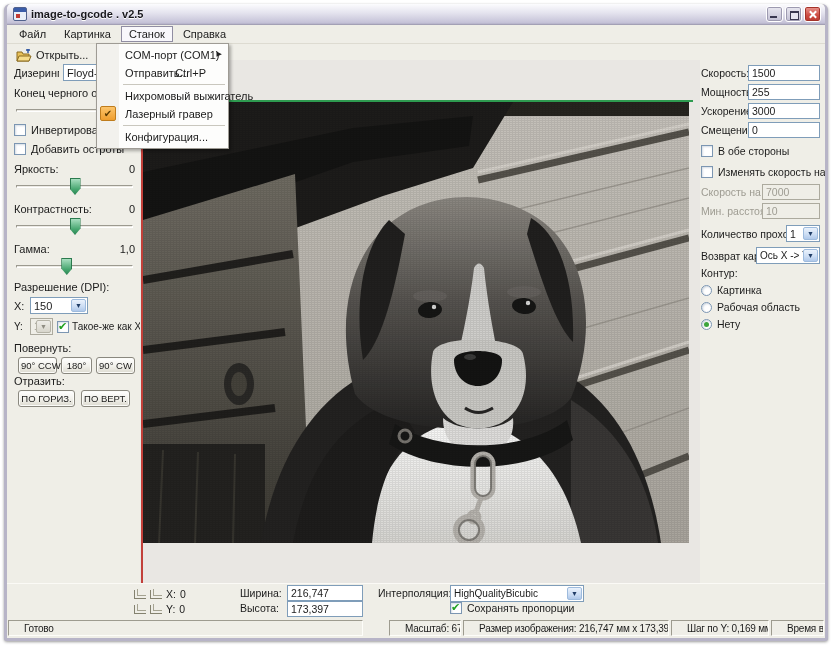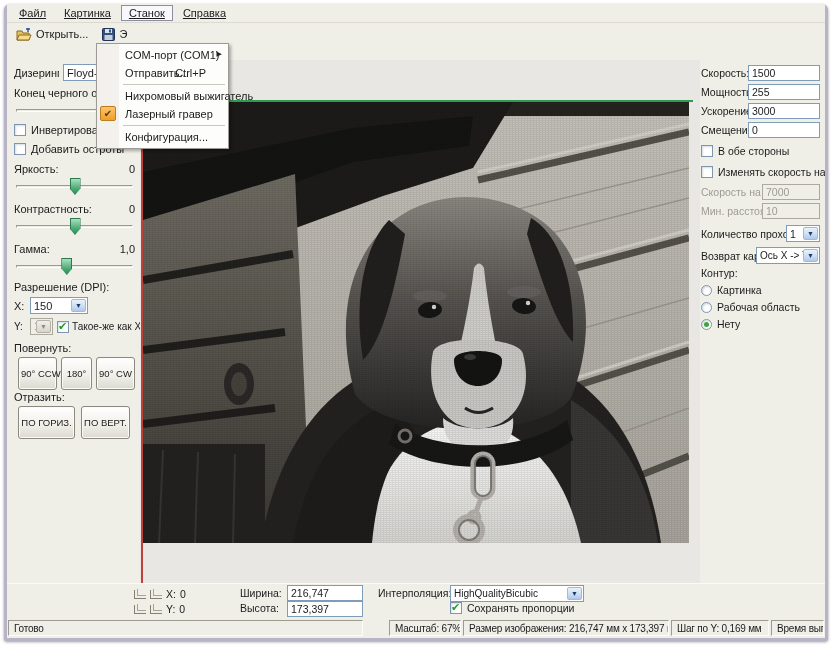--- a/index.html
+++ b/index.html
@@ -28,21 +28,21 @@
   .win-btn.min::after { content:""; position:absolute; left:3px; bottom:3px; width:7px; height:2px; background:#3A3850; }
   .win-btn.restore::after { content:""; position:absolute; left:4px; top:4px; width:7px; height:6px;
     border:1px solid #3A3850; border-top-width:2px; background:#E6E5EF; }
   .win-btn.close::before, .win-btn.close::after { content:""; position:absolute; left:7px; top:3px;
     width:2px; height:9px; background:#fff; }
   .win-btn.close::before { transform:rotate(45deg); }
   .win-btn.close::after  { transform:rotate(-45deg); }
 
   
   .menubar { height:19px; display:flex; align-items:center; padding-left:4px; gap:2px;
-    background:#EFEEE7; border-bottom:1px solid #DDDBD1;text-decoration:underline; }
+    background:#EFEEE7; border-bottom:1px solid #DDDBD1; }
   .menu-item { padding:2px 8px; cursor:default; }
   .menu-item.active { background:#F8F7FB; border:1px solid #908DA2; padding:1px 7px; }
   .toolbar { height:22px; display:flex; align-items:center; gap:8px; padding-left:6px; background:#EFEEE7; }
   .tool-btn { display:flex; align-items:center; gap:4px; padding:1px 3px; }
   .icon-svg { display:block; }
 
   
   .menu-pop { position:absolute; left:89px; top:39px; width:133px; z-index:60;
     background:linear-gradient(to right,#F2F1ED 0,#F2F1ED 22px,#FDFDFC 22px);
     border:1px solid #9E9B94; box-shadow:2px 2px 3px rgba(0,0,0,.3); padding:2px 0; }
@@ -83,21 +83,21 @@
   .cb { display:flex; align-items:center; gap:5px; white-space:nowrap; }
   .cb .box { width:12px; height:12px; flex:0 0 12px; background:#fff; border:1px solid #7C96B2;
     position:relative; box-shadow:inset 1px 1px 2px rgba(90,120,150,.25); }
   .cb .box.checked::after { content:"✔"; position:absolute; left:0px; top:-2px; color:#21A121; font-size:11px; }
   .radio { display:flex; align-items:center; gap:5px; white-space:nowrap; margin-top:5px; }
   .radio .dot { width:11px; height:11px; flex:0 0 11px; border-radius:50%; background:#fff;
     border:1px solid #7C96B2; position:relative; box-shadow:inset 1px 1px 2px rgba(90,120,150,.3); }
   .radio .dot.sel::after { content:""; position:absolute; left:2px; top:2px; width:5px; height:5px;
     border-radius:50%; background:#3DA53D; }
 
-  .xp-btn { border:1px solid #8A887F; border-radius:3px; text-align:center; padding:10px 2px;
+  .xp-btn { border:1px solid #8A887F; border-radius:3px; text-align:center; padding:2px 2px;
     background:linear-gradient(#FFFFFF,#F1F0EA 55%,#DCDAD0); box-shadow:inset 0 0 0 1px #FBFBF8;
     font-size:9.5px; white-space:nowrap; }
   .btn-row { display:flex; gap:4px; margin-top:3px; }
 
   
   .canvas { position:absolute; left:133px; top:56px; width:560px; height:526px; background:#E9E7E3; }
   .axis-x { position:absolute; left:1px; top:40px; width:552px; height:2px; }
   .axis-y { position:absolute; left:1px; top:40px; width:2px; height:484px; }
   .photo { position:absolute; left:3px; top:42px; width:546px; height:441px; overflow:hidden;
     box-shadow:inset 0 0 24px rgba(0,0,0,.25); }
@@ -107,28 +107,37 @@
 
   
   .bottom-bar { position:absolute; left:0; right:0; bottom:19px; height:36px; background:#EFEEE7;
     border-top:1px solid #FBFAF6; font-size:10.5px; }
   .bb-abs { position:absolute; display:flex; align-items:center; gap:4px; white-space:nowrap; }
   .grid-icon { width:12px; height:9px; border-left:1px solid #84826F; border-bottom:1px solid #84826F; position:relative; }
   .grid-icon::before { content:""; position:absolute; left:2px; bottom:2px; width:8px; height:6px;
     border-left:1px solid #A5A391; border-bottom:1px solid #A5A391; }
   .status-bar { position:absolute; left:0; right:0; bottom:0; height:19px; display:flex; gap:2px;
     background:#EFEEE7; padding:1px 1px 2px 1px; font-size:10px; letter-spacing:-0.2px; }
-  .sp { border:1px solid; border-color:#9D9B8F #FDFDF9 #FDFDF9 #9D9B8F; padding:2px 5px;
+  .sp { border:1px solid; border-color:#9D9B8F #FDFDF9 #FDFDF9 #9D9B8F; padding:2px 15px;
     white-space:nowrap; overflow:hidden; display:flex; align-items:center; }
 </style>
 </head>
 <body>
 
 <div class="window">
 
+  <div class="titlebar">
+    <span class="app-icon"></span>
+    <span class="title-text">image-to-gcode . v2.5</span>
+    <span class="win-btns">
+      <span class="win-btn min"></span>
+      <span class="win-btn restore"></span>
+      <span class="win-btn close"></span>
+    </span>
+  </div>
 
   <div class="menubar">
     <span class="menu-item">Файл</span>
     <span class="menu-item">Картинка</span>
     <span class="menu-item active">Станок</span>
     <span class="menu-item">Справка</span>
   </div>
 
   <div class="toolbar">
     <span class="tool-btn">

